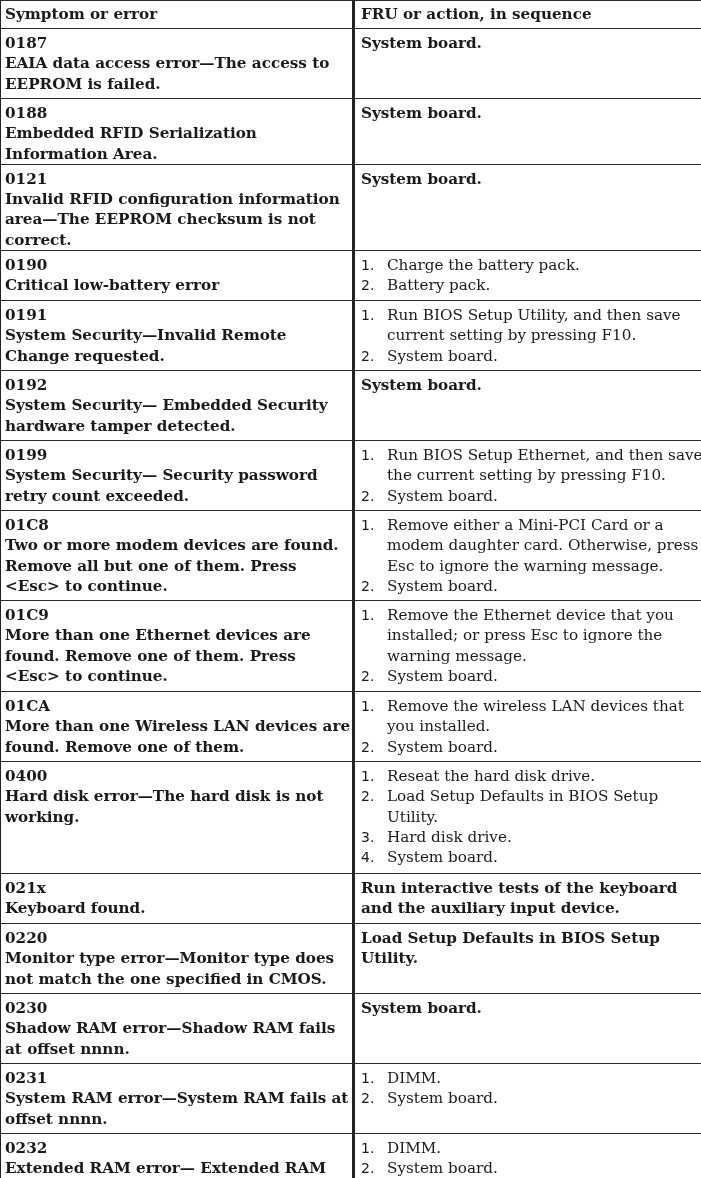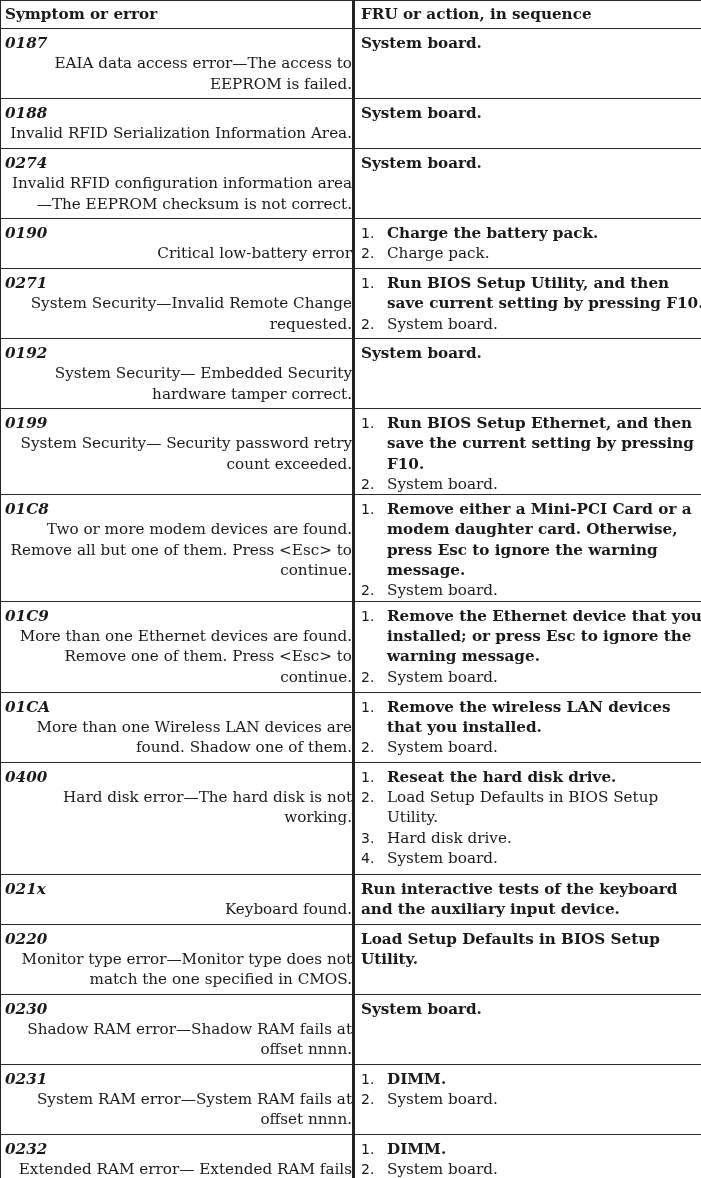--- a/index.html
+++ b/index.html
@@ -21,27 +21,27 @@
       padding: 4px 0 0 4px;
       font-size: 15.2px;
       line-height: 20.3px;
       text-align: left;
       overflow: hidden;
       margin-top: 41px;
     }
     .tbl th { font-weight: bold; height: 24px; padding-top: 3px; }
     .col1 { width: 347px; }
     .col2 { width: 346px; border-left: 3px solid #222; padding-left: 6px !important; }
-    .code { font-weight: bold; display: block; font-style: italic; }
-    .desc { display: block; font-weight: normal; text-align: right; }
+    .code { font-weight: bold; display: block; }
+    .desc { display: block; font-weight: bold; }
     .bold { font-weight: bold; }
     ol { margin: 0; padding: 0; list-style: none; }
     ol li { position: relative; padding-left: 26px; }
     ol li .num { position: absolute; left: 0; top: 0; font-family: "DejaVu Sans", "Liberation Sans", sans-serif; font-size: 14px; font-weight: normal; }
-    .step-bold { font-weight: bold; }
+    .step-bold { font-weight: normal; }
   </style>
 </head>
 <body>
 
 <table class="tbl">
   <thead>
     <tr>
       <th class="col1">Symptom or error</th>
       <th class="col2">FRU or action, in sequence</th>
     </tr>
@@ -50,59 +50,59 @@
       <tr style="height: 70px;">
         <td class="col1">
           <span class="code">0187</span>
           <span class="desc">EAIA data access error—The access to EEPROM is failed.</span>
         </td>
         <td class="col2"><span class="bold">System board.</span></td>
       </tr>
       <tr style="height: 50px;">
         <td class="col1">
           <span class="code">0188</span>
-          <span class="desc">Invalid RFID Serialization Information Area.</span>
-        </td>
-        <td class="col2"><span class="bold">System board.</span></td>
-      </tr>
-      <tr style="height: 70px;">
-        <td class="col1">
-          <span class="code">0274</span>
+          <span class="desc">Embedded RFID Serialization Information Area.</span>
+        </td>
+        <td class="col2"><span class="bold">System board.</span></td>
+      </tr>
+      <tr style="height: 70px;">
+        <td class="col1">
+          <span class="code">0121</span>
           <span class="desc">Invalid RFID configuration information area—The EEPROM checksum is not correct.</span>
         </td>
         <td class="col2"><span class="bold">System board.</span></td>
       </tr>
       <tr style="height: 50px;">
         <td class="col1">
           <span class="code">0190</span>
           <span class="desc">Critical low-battery error</span>
         </td>
         <td class="col2">
           <ol>
             <li><span class="num">1.</span><span class="step-bold">Charge the battery pack.</span></li>
-            <li><span class="num">2.</span><span>Charge pack.</span></li>
-          </ol>
-        </td>
-      </tr>
-      <tr style="height: 70px;">
-        <td class="col1">
-          <span class="code">0271</span>
+            <li><span class="num">2.</span><span>Battery pack.</span></li>
+          </ol>
+        </td>
+      </tr>
+      <tr style="height: 70px;">
+        <td class="col1">
+          <span class="code">0191</span>
           <span class="desc">System Security—Invalid Remote Change requested.</span>
         </td>
         <td class="col2">
           <ol>
             <li><span class="num">1.</span><span class="step-bold">Run BIOS Setup Utility, and then save current setting by pressing F10.</span></li>
             <li><span class="num">2.</span><span>System board.</span></li>
           </ol>
         </td>
       </tr>
       <tr style="height: 70px;">
         <td class="col1">
           <span class="code">0192</span>
-          <span class="desc">System Security— Embedded Security hardware tamper correct.</span>
+          <span class="desc">System Security— Embedded Security hardware tamper detected.</span>
         </td>
         <td class="col2"><span class="bold">System board.</span></td>
       </tr>
       <tr style="height: 70px;">
         <td class="col1">
           <span class="code">0199</span>
           <span class="desc">System Security— Security password retry count exceeded.</span>
         </td>
         <td class="col2">
           <ol>
@@ -131,21 +131,21 @@
         <td class="col2">
           <ol>
             <li><span class="num">1.</span><span class="step-bold">Remove the Ethernet device that you installed; or press Esc to ignore the warning message.</span></li>
             <li><span class="num">2.</span><span>System board.</span></li>
           </ol>
         </td>
       </tr>
       <tr style="height: 70px;">
         <td class="col1">
           <span class="code">01CA</span>
-          <span class="desc">More than one Wireless LAN devices are found. Shadow one of them.</span>
+          <span class="desc">More than one Wireless LAN devices are found. Remove one of them.</span>
         </td>
         <td class="col2">
           <ol>
             <li><span class="num">1.</span><span class="step-bold">Remove the wireless LAN devices that you installed.</span></li>
             <li><span class="num">2.</span><span>System board.</span></li>
           </ol>
         </td>
       </tr>
       <tr style="height: 112px;">
         <td class="col1">

